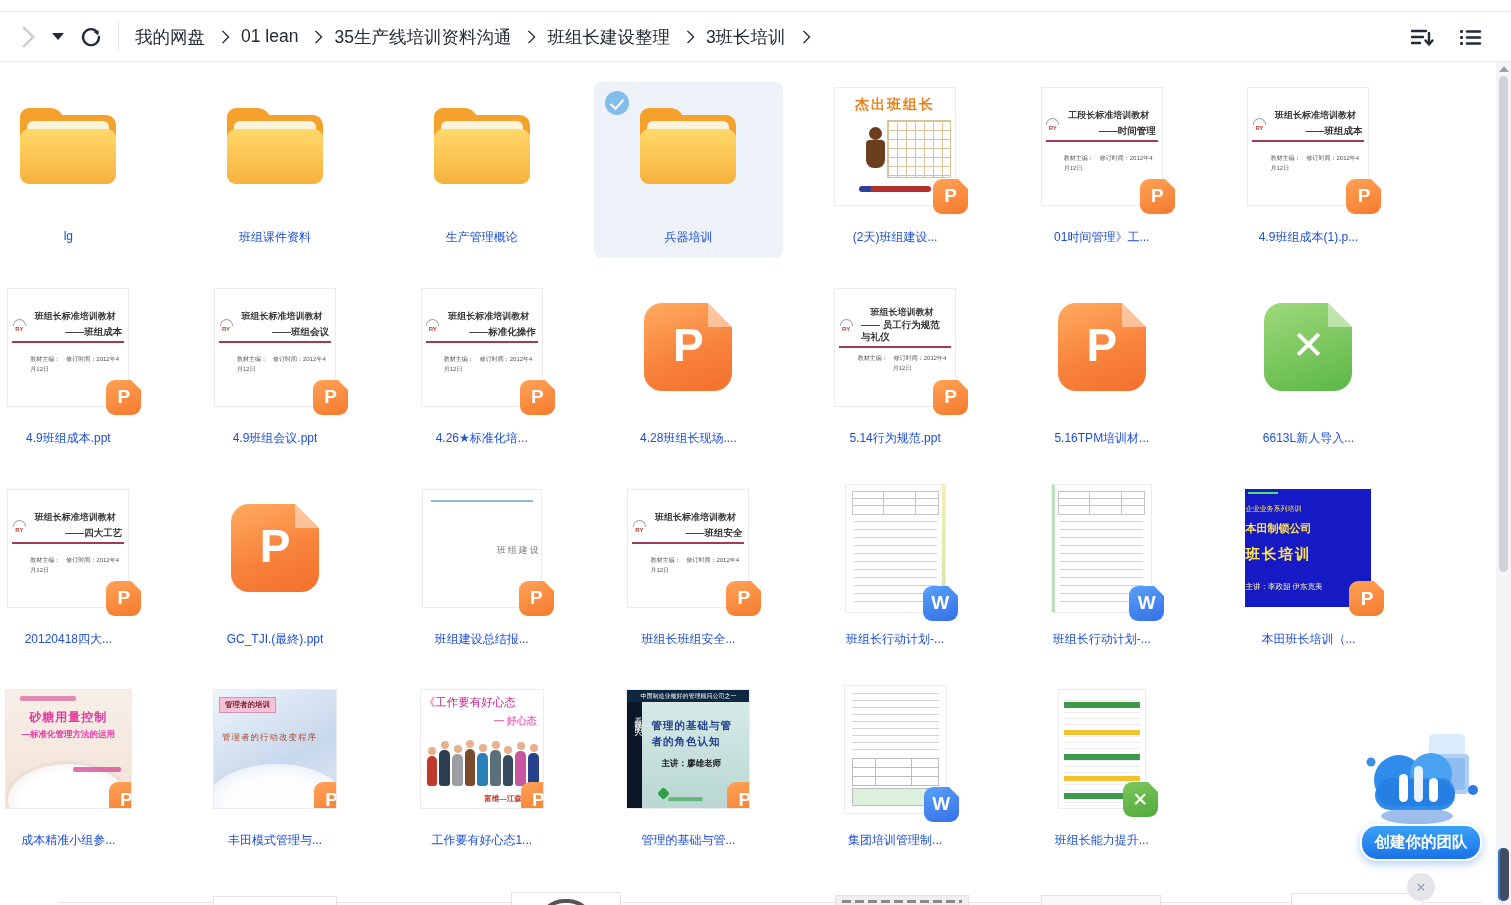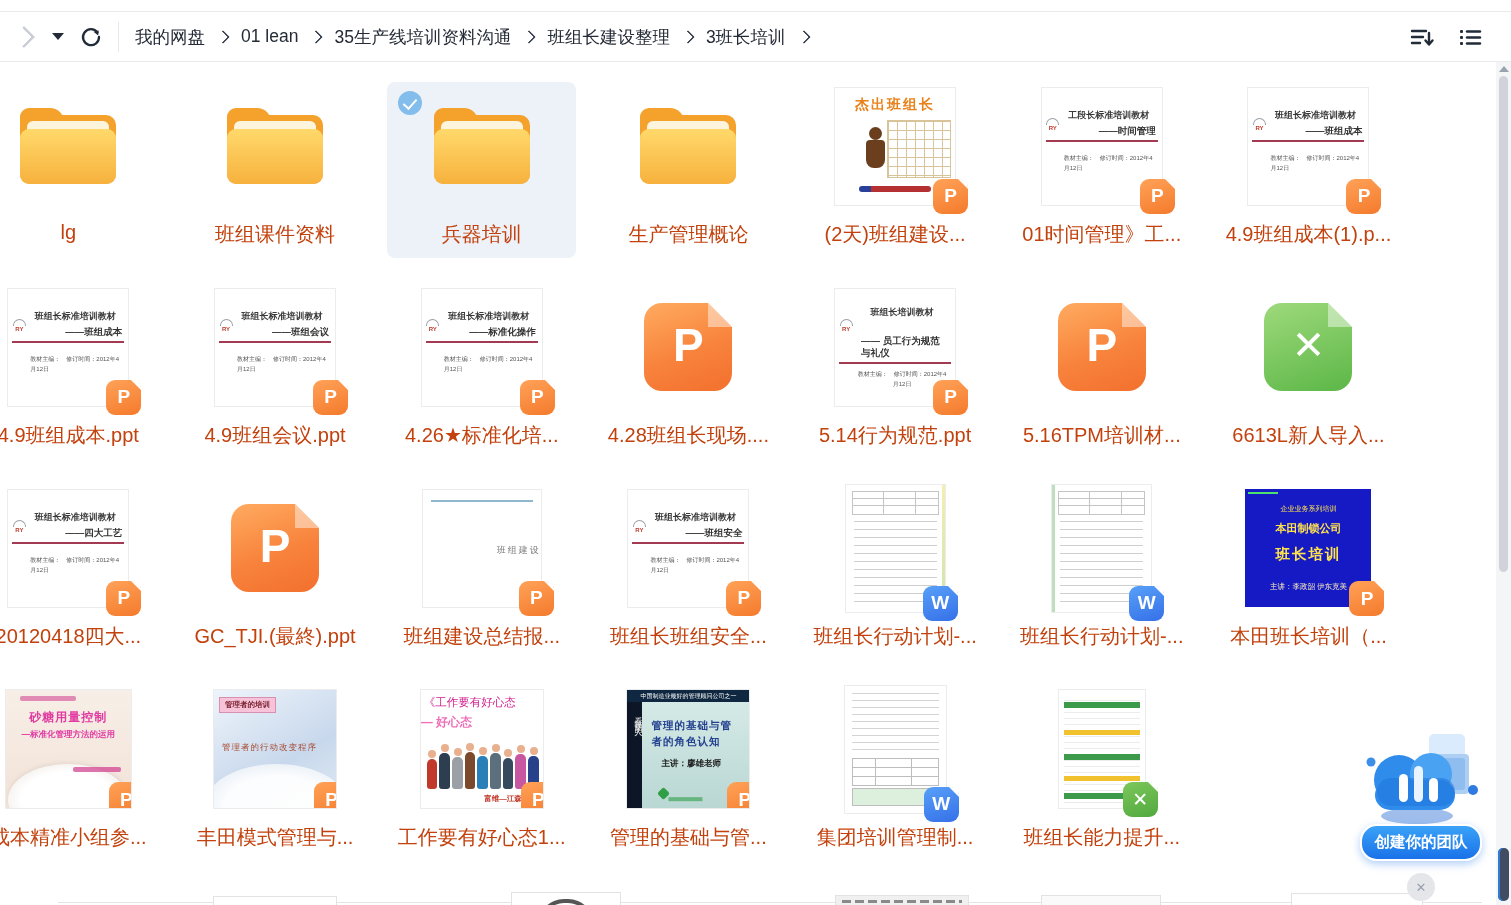--- a/index.html
+++ b/index.html
@@ -22,21 +22,21 @@
         transform:rotate(45deg);border-radius:1px;margin-top:1px}
   .tb-right{margin-left:auto;display:flex;align-items:center;gap:22px;padding-right:28px}
 
   
   .grid{position:absolute;top:62px;left:-35px;width:1447px;display:grid;
         grid-template-columns:repeat(7,206.7px);grid-auto-rows:176px;row-gap:25px;padding-top:20px;z-index:1}
   .tile{width:189px;display:flex;flex-direction:column;align-items:center;justify-self:center;
         border-radius:8px;position:relative;cursor:pointer}
   .tile.sel{background:#edf1f8}
   .media{height:128px;width:100%;display:flex;align-items:center;justify-content:center;position:relative}
-  .label{margin-top:11px;font-size:20px;color:#c2410c;max-width:184px;white-space:nowrap;overflow:hidden}
+  .label{margin-top:19px;font-size:12px;color:#1d4ed8;max-width:184px;white-space:nowrap;overflow:hidden}
   .check{position:absolute;top:9px;left:11px;width:24px;height:24px;border-radius:50%;background:#82bdec;z-index:2}
   .check::after{content:"";position:absolute;left:8px;top:4.5px;width:6px;height:11px;
                 border-right:2.6px solid #fff;border-bottom:2.6px solid #fff;transform:rotate(42deg)}
 
   
   .folder{position:relative;width:96px;height:76px}
   .f-back{position:absolute;left:0;right:0;top:7px;bottom:0;background:#f5a22d;border-radius:10px}
   .f-tab{position:absolute;left:0;top:0;width:44px;height:18px;background:#f5a22d;border-radius:9px 14px 0 0}
   .f-paper{position:absolute;left:7px;right:7px;top:13px;height:28px;background:#fdf4de;border-radius:6px}
   .f-front{position:absolute;left:0;right:0;bottom:0;height:55px;
@@ -105,45 +105,45 @@
   .docform.v2::before{content:"";position:absolute;left:0;top:0;bottom:0;width:3px;background:#bfe0bf}
 
   .docpage{width:101px;height:127px}
   .docpage .pl{position:absolute;left:7px;right:7px;top:7px;height:58px;
       background:repeating-linear-gradient(#d4d4d4 0 1.5px,transparent 1.5px 7px)}
   .docpage .pt{position:absolute;left:7px;right:7px;top:72px;height:26px;border:1px solid #bdbdbd;
       background:linear-gradient(#0000 0 8px,#bdbdbd 8px 9px,#0000 9px 17px,#bdbdbd 17px 18px,#0000 18px),
                  linear-gradient(90deg,#0000 0 22px,#bdbdbd 22px 23px,#0000 23px 58px,#bdbdbd 58px 59px,#0000 59px)}
   .docpage .pg{position:absolute;left:7px;right:7px;bottom:7px;height:16px;border:1px solid #bdbdbd;background:#ddefdd}
 
-  .honda{width:126px;height:118px;background:#161ac4;text-align:center;color:#ffe34d;box-shadow:none}
+  .honda{width:126px;height:118px;background:#161ac4;text-align:left;color:#ffe34d;box-shadow:none}
   .h-top{height:2px;width:30px;background:#4de06c;margin:3px 0 0 3px}
   .h1{margin-top:10px;font-size:7px}
   .h2{margin-top:7px;font-size:11px;font-weight:bold}
   .h3{margin-top:9px;font-size:14.5px;font-weight:bold;letter-spacing:2px}
   .h4{margin-top:18px;font-size:7.5px;color:#fff2b8}
 
   .pinkth{width:125px;height:118px;background:linear-gradient(#f7efe7,#f2e2d8);text-align:center;overflow:hidden}
   .pk-top{width:56px;height:5px;background:#d4549a;opacity:.65;margin:6px auto 0 14px;border-radius:2px}
   .pk1{margin-top:8px;font-size:12px;font-weight:bold;color:#e13ba2;letter-spacing:1px}
   .pk2{margin-top:3px;font-size:8.5px;color:#e13ba2;font-weight:bold}
   .pk-fan{position:absolute;left:2px;bottom:-28px;width:120px;height:72px;border-radius:50%;
           background:radial-gradient(#ffffff 55%,#e9e2da);box-shadow:0 -2px 4px rgba(0,0,0,.06)}
   .pk3{position:absolute;right:10px;bottom:36px;width:48px;height:5px;background:#d13b8f;opacity:.7;border-radius:2px}
 
   .toyota{width:122px;height:118px;background:linear-gradient(150deg,#eef4fb,#c8d8ec 60%,#dfe9f4);overflow:hidden}
   .ty-tag{position:absolute;left:5px;top:7px;background:#f6c3d9;border:1px solid #d98fb0;color:#7a1f2b;
           font-size:7.5px;font-weight:bold;padding:2px 5px}
-  .ty1{position:absolute;left:8px;top:52px;font-size:8.5px;color:#a84a32;letter-spacing:1px}
+  .ty1{position:absolute;left:8px;top:42px;font-size:8.5px;color:#a84a32;letter-spacing:1px}
   .ty-orb{position:absolute;left:-10px;bottom:-42px;width:145px;height:86px;border-radius:50%;
           background:radial-gradient(rgba(255,255,255,.95) 50%,rgba(255,255,255,.25))}
 
   .people{width:122px;height:118px;overflow:hidden}
   .pe1{margin:5px 0 0 3px;font-size:11.5px;font-weight:normal;color:#d11f8f;white-space:nowrap}
-  .pe2{text-align:left;margin:4px 6px 0 0;font-size:12px;color:#ef6eb8;font-weight:bold}
+  .pe2{text-align:right;margin:4px 6px 0 0;font-size:10px;color:#ef6eb8;font-weight:bold}
   .pe-row{display:flex;align-items:flex-end;gap:2px;margin:16px 4px 0 6px;height:42px}
   .pp{width:11px;height:34px;border-radius:5px 5px 3px 3px;position:relative}
   .pp::before{content:"";position:absolute;top:-9px;left:1.5px;width:8px;height:8px;border-radius:50%;background:#e8b08e}
   .pp:nth-child(1){background:#c0392b;height:30px}
   .pp:nth-child(2){background:#2c3e50;height:36px}
   .pp:nth-child(3){background:#9aa0a6;height:32px}
   .pp:nth-child(4){background:#7b4a2d;height:37px}
   .pp:nth-child(5){background:#2980b9;height:33px}
   .pp:nth-child(6){background:#5c6f7d;height:36px}
   .pp:nth-child(7){background:#364a5e;height:31px}
@@ -269,43 +269,43 @@
         <div class="folder">
           <div class="f-tab"></div>
           <div class="f-back"></div>
           <div class="f-paper"></div>
           <div class="f-front"></div>
         </div>
       </div>
     <div class="label">班组课件资料</div>
   </div>
 
-  <div class="tile sel">
-    <span class="check"></span>
+  <div class="tile">
     <div class="media">
         <div class="folder">
           <div class="f-tab"></div>
           <div class="f-back"></div>
           <div class="f-paper"></div>
           <div class="f-front"></div>
         </div>
       </div>
-    <div class="label">兵器培训</div>
-  </div>
-
-  <div class="tile">
+    <div class="label">生产管理概论</div>
+  </div>
+
+  <div class="tile sel">
+    <span class="check"></span>
     <div class="media">
         <div class="folder">
           <div class="f-tab"></div>
           <div class="f-back"></div>
           <div class="f-paper"></div>
           <div class="f-front"></div>
         </div>
       </div>
-    <div class="label">生产管理概论</div>
+    <div class="label">兵器培训</div>
   </div>
 
   <div class="tile">
     <div class="media">
       <div class="th jiechu">
         <div class="j-title">杰出班组长</div>
         <div class="j-grid">
             <div class="j-fig"></div>
           </div>
         <div class="j-foot"></div>
@@ -418,21 +418,21 @@
           <span class="glyph">P</span>
         </div>
       </div>
     <div class="label">4.28班组长现场....</div>
   </div>
 
   <div class="tile">
     <div class="media">
       <div class="th slide">
         <div class="s-title" style="margin-top:18px">班组长培训教材</div>
-        <div class="s-sub" style="margin-top:18px;text-align:left;margin-left:26px">—— 员工行为规范与礼仪</div>
+        <div class="s-sub" style="margin-top:2px;text-align:left;margin-left:26px">—— 员工行为规范与礼仪</div>
         <div class="s-rule"></div>
         <div class="s-logo">
             <div class="s-arc"></div>
             <span class="s-ry">RY</span>
           </div>
         <div class="s-meta" style="margin-top:6px;text-align:center">教材主编：　修订时间：2012年4月12日</div>
         <div class="badge p">
             <span>P</span>
           </div>
       </div>

